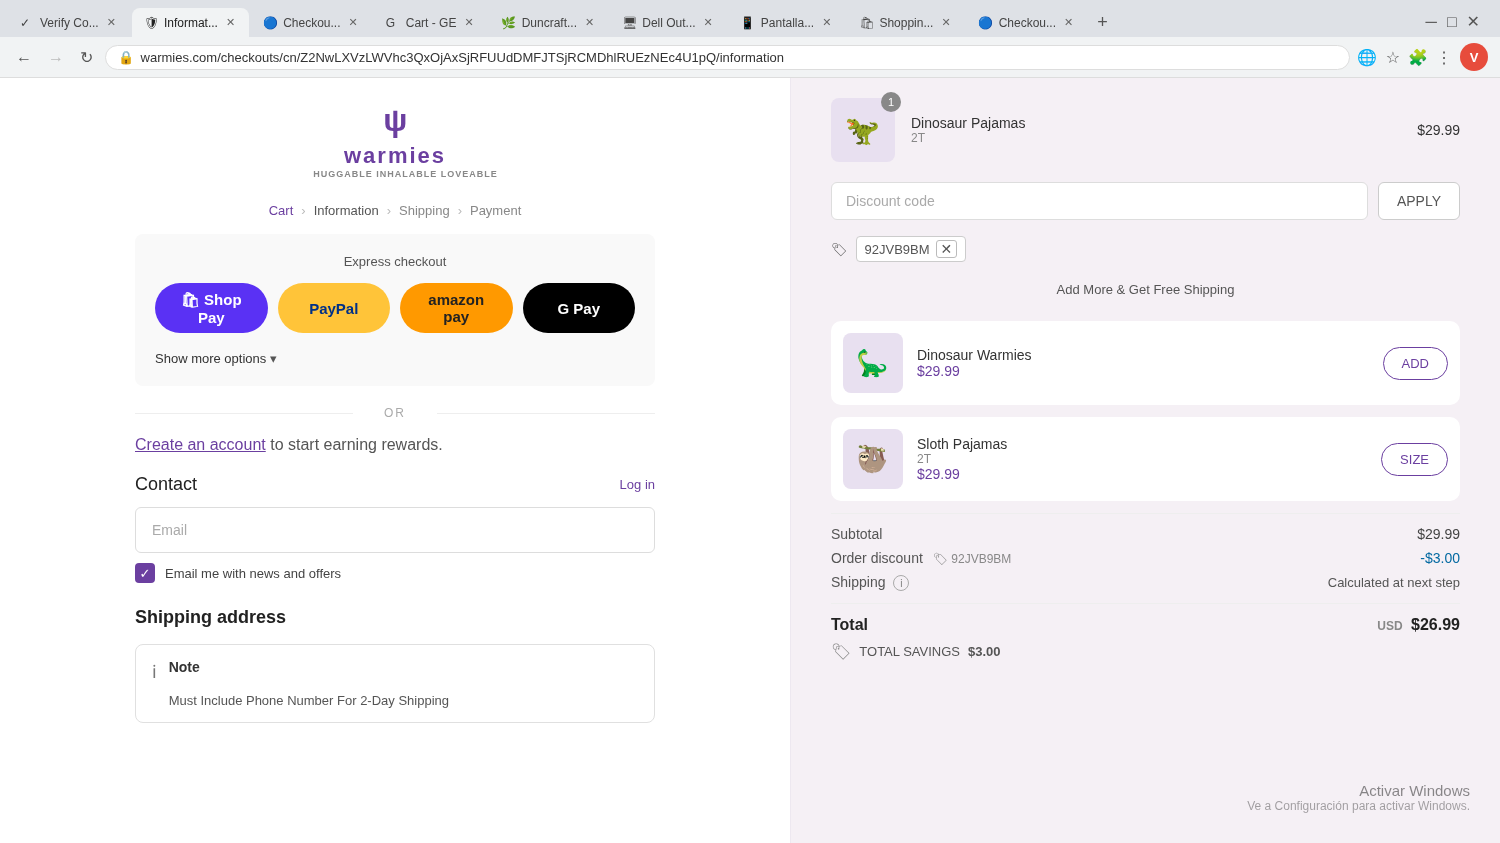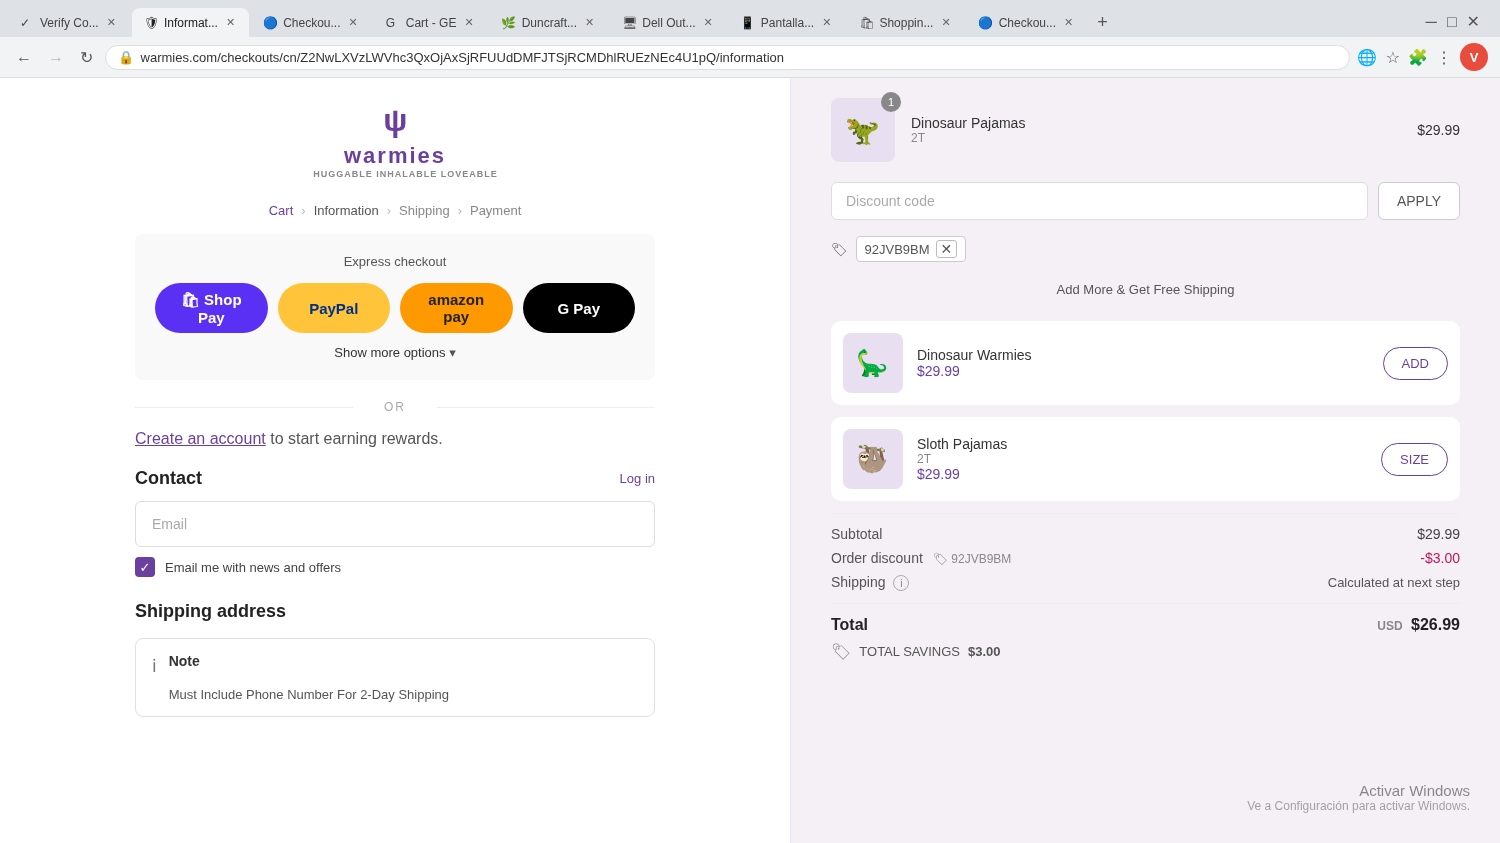--- a/index.html
+++ b/index.html
@@ -199,22 +199,21 @@
       justify-content: center;
       width: 130px;
       height: 50px;
     }
     .shop-pay-btn { background: #5a31f4; color: white; }
     .paypal-btn { background: #ffc439; color: #003087; }
     .amazon-pay-btn { background: #f90; color: #222; }
     .google-pay-btn { background: #000; color: white; }
 
     .show-more-options {
-      text-align: center;
-      margin-top: 12px;
+      margin-top: 18px;
       font-size: 13px;
       color: #555;
       cursor: pointer;
     }
     .show-more-options span { color: #333; }
 
     .or-divider {
       text-align: center;
       font-size: 12px;
       color: #aaa;
@@ -241,21 +240,21 @@
     .create-account-text a { color: #6b3fa0; }
 
     .section-header {
       display: flex;
       justify-content: space-between;
       align-items: center;
       margin-bottom: 12px;
     }
     .section-title {
       font-size: 18px;
-      font-weight: 700;
+      font-weight: 400;
       color: #222;
     }
     .section-link {
       font-size: 13px;
       color: #6b3fa0;
       text-decoration: none;
       cursor: pointer;
     }
 
     .form-field {
@@ -470,21 +469,21 @@
       margin-bottom: 8px;
       align-items: center;
     }
     .summary-row.total-row {
       font-size: 16px;
       font-weight: 600;
       color: #222;
       margin-top: 8px;
     }
     .summary-label { color: #555; }
-    .summary-discount { color: #be185d; margin-left: 20px; }
+    .summary-discount { color: #0369a1; margin-left: 20px; }
     .summary-shipping { color: #555; font-size: 13px; }
     .currency-label { font-size: 12px; color: #888; margin-right: 4px; }
     .info-icon {
       display: inline-flex;
       align-items: center;
       justify-content: center;
       width: 16px; height: 16px;
       border: 1px solid #aaa;
       border-radius: 50%;
       font-size: 11px;

